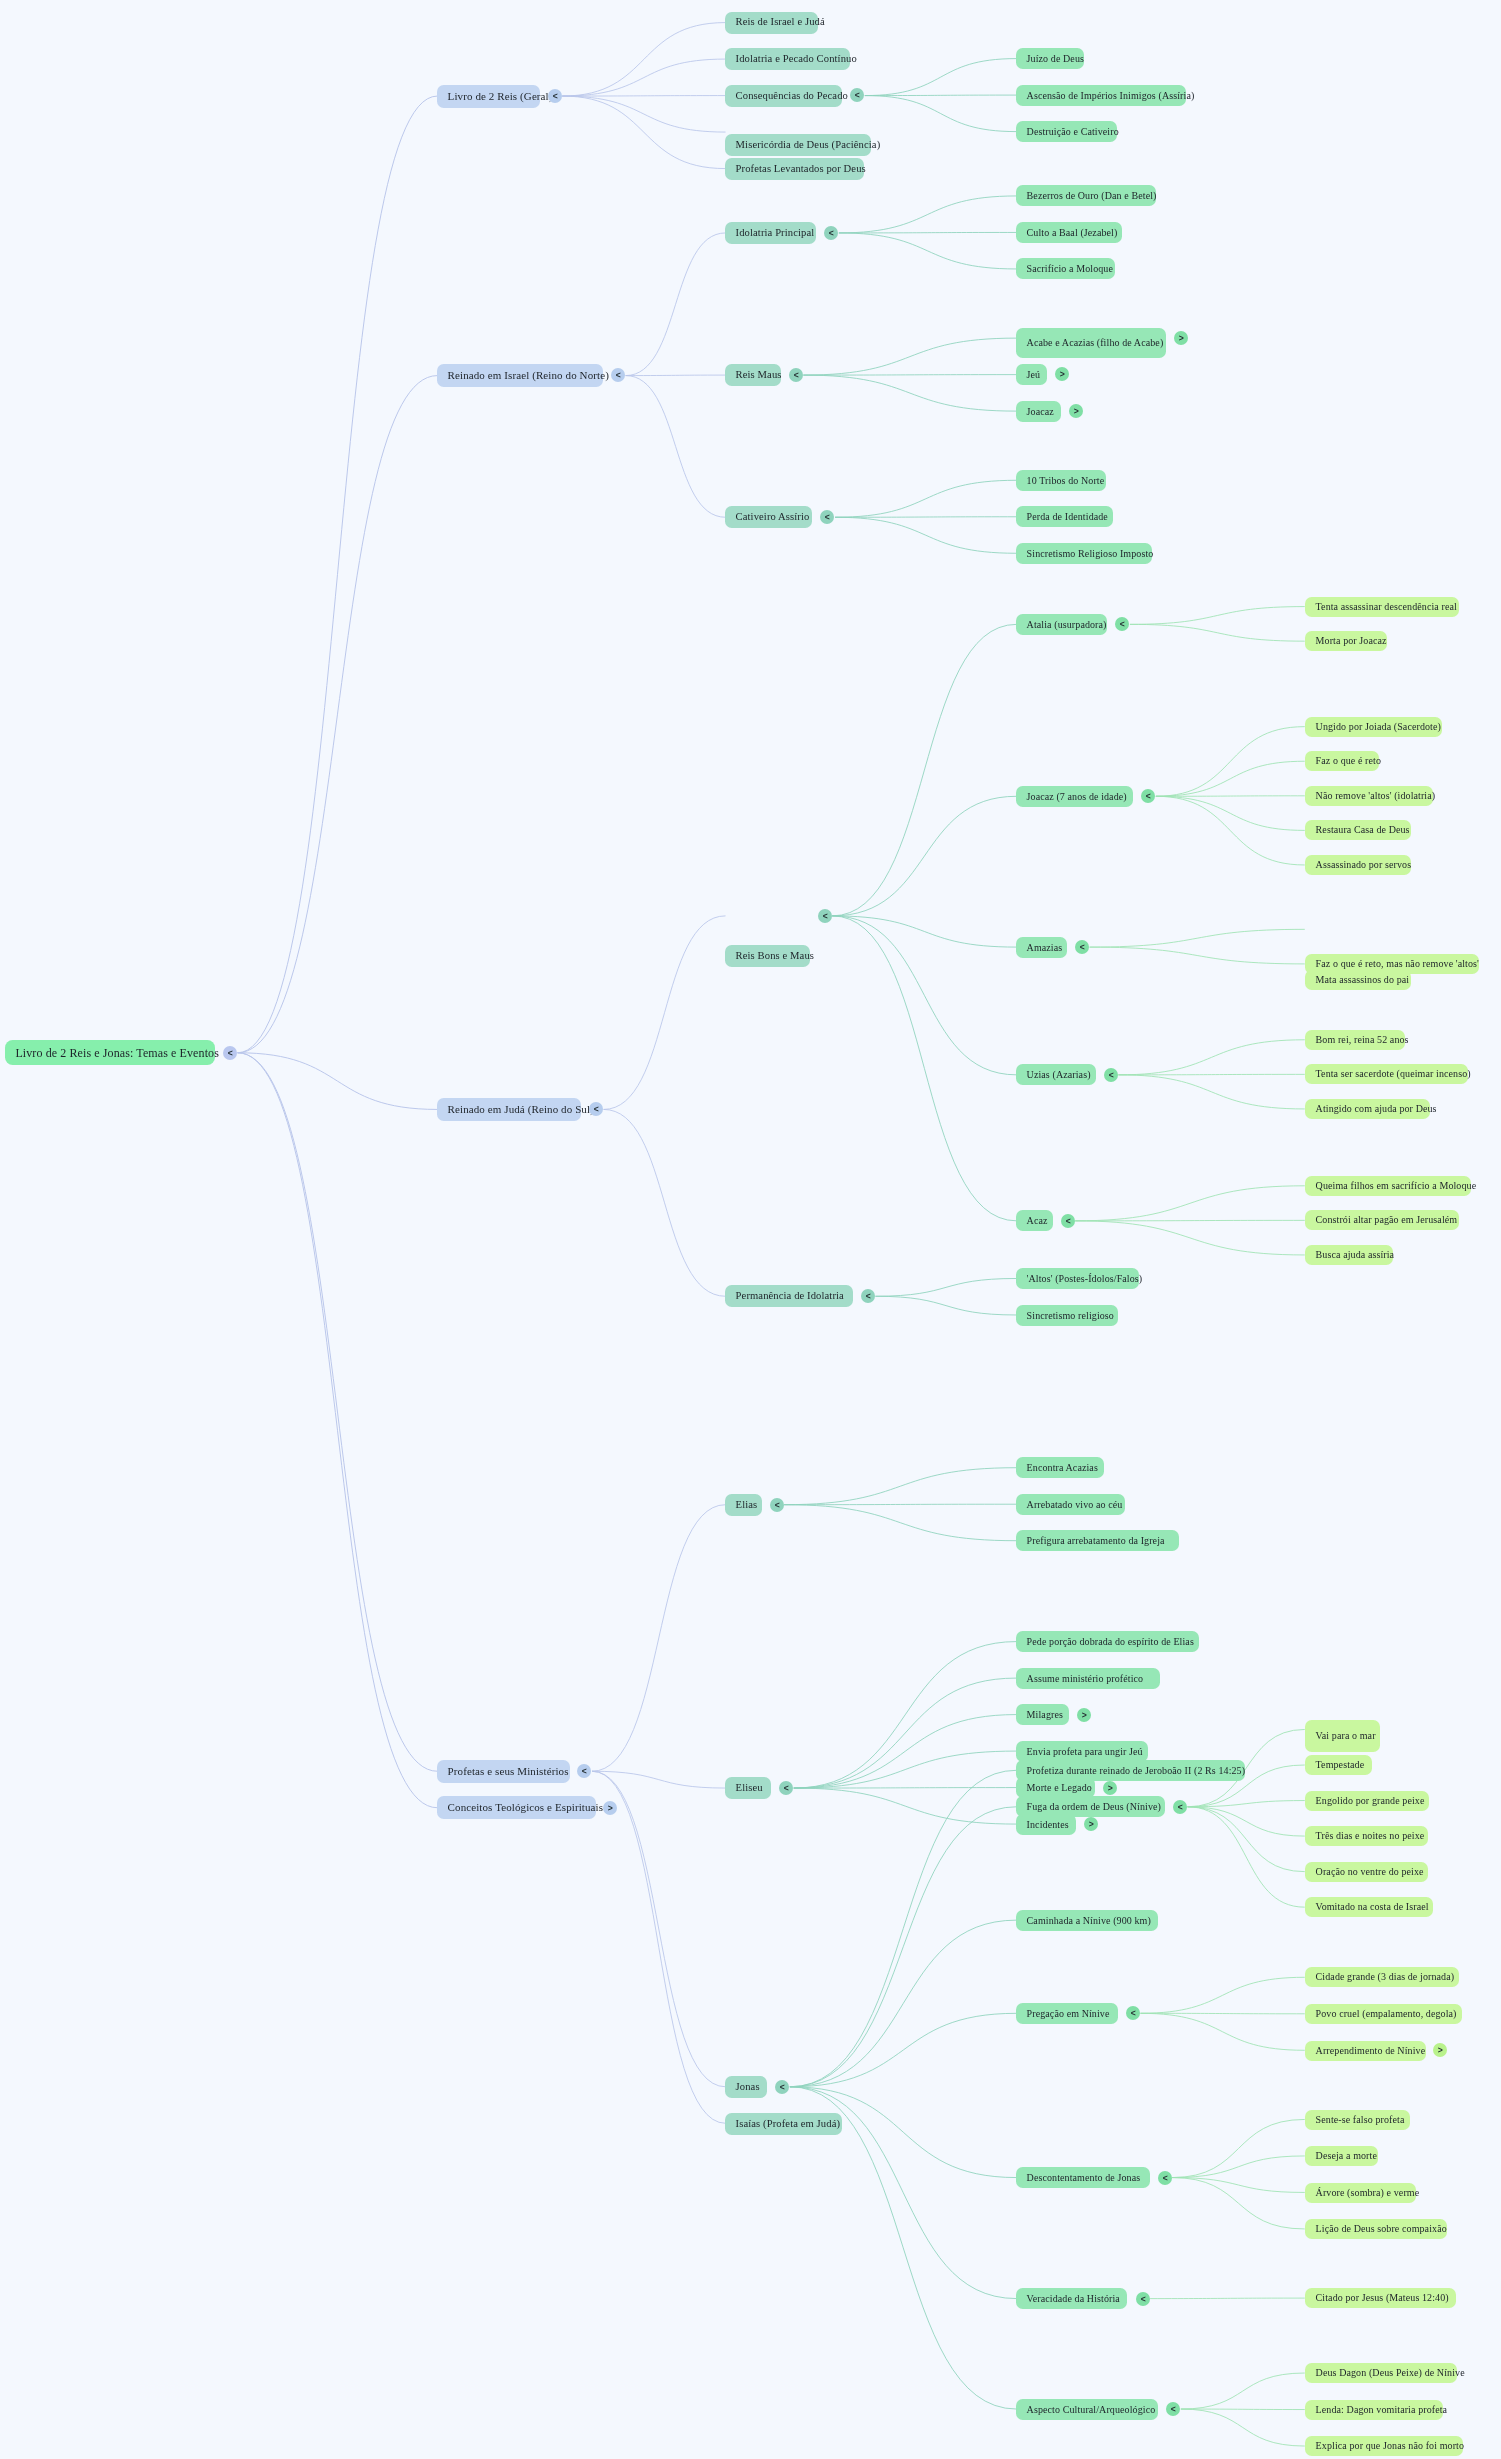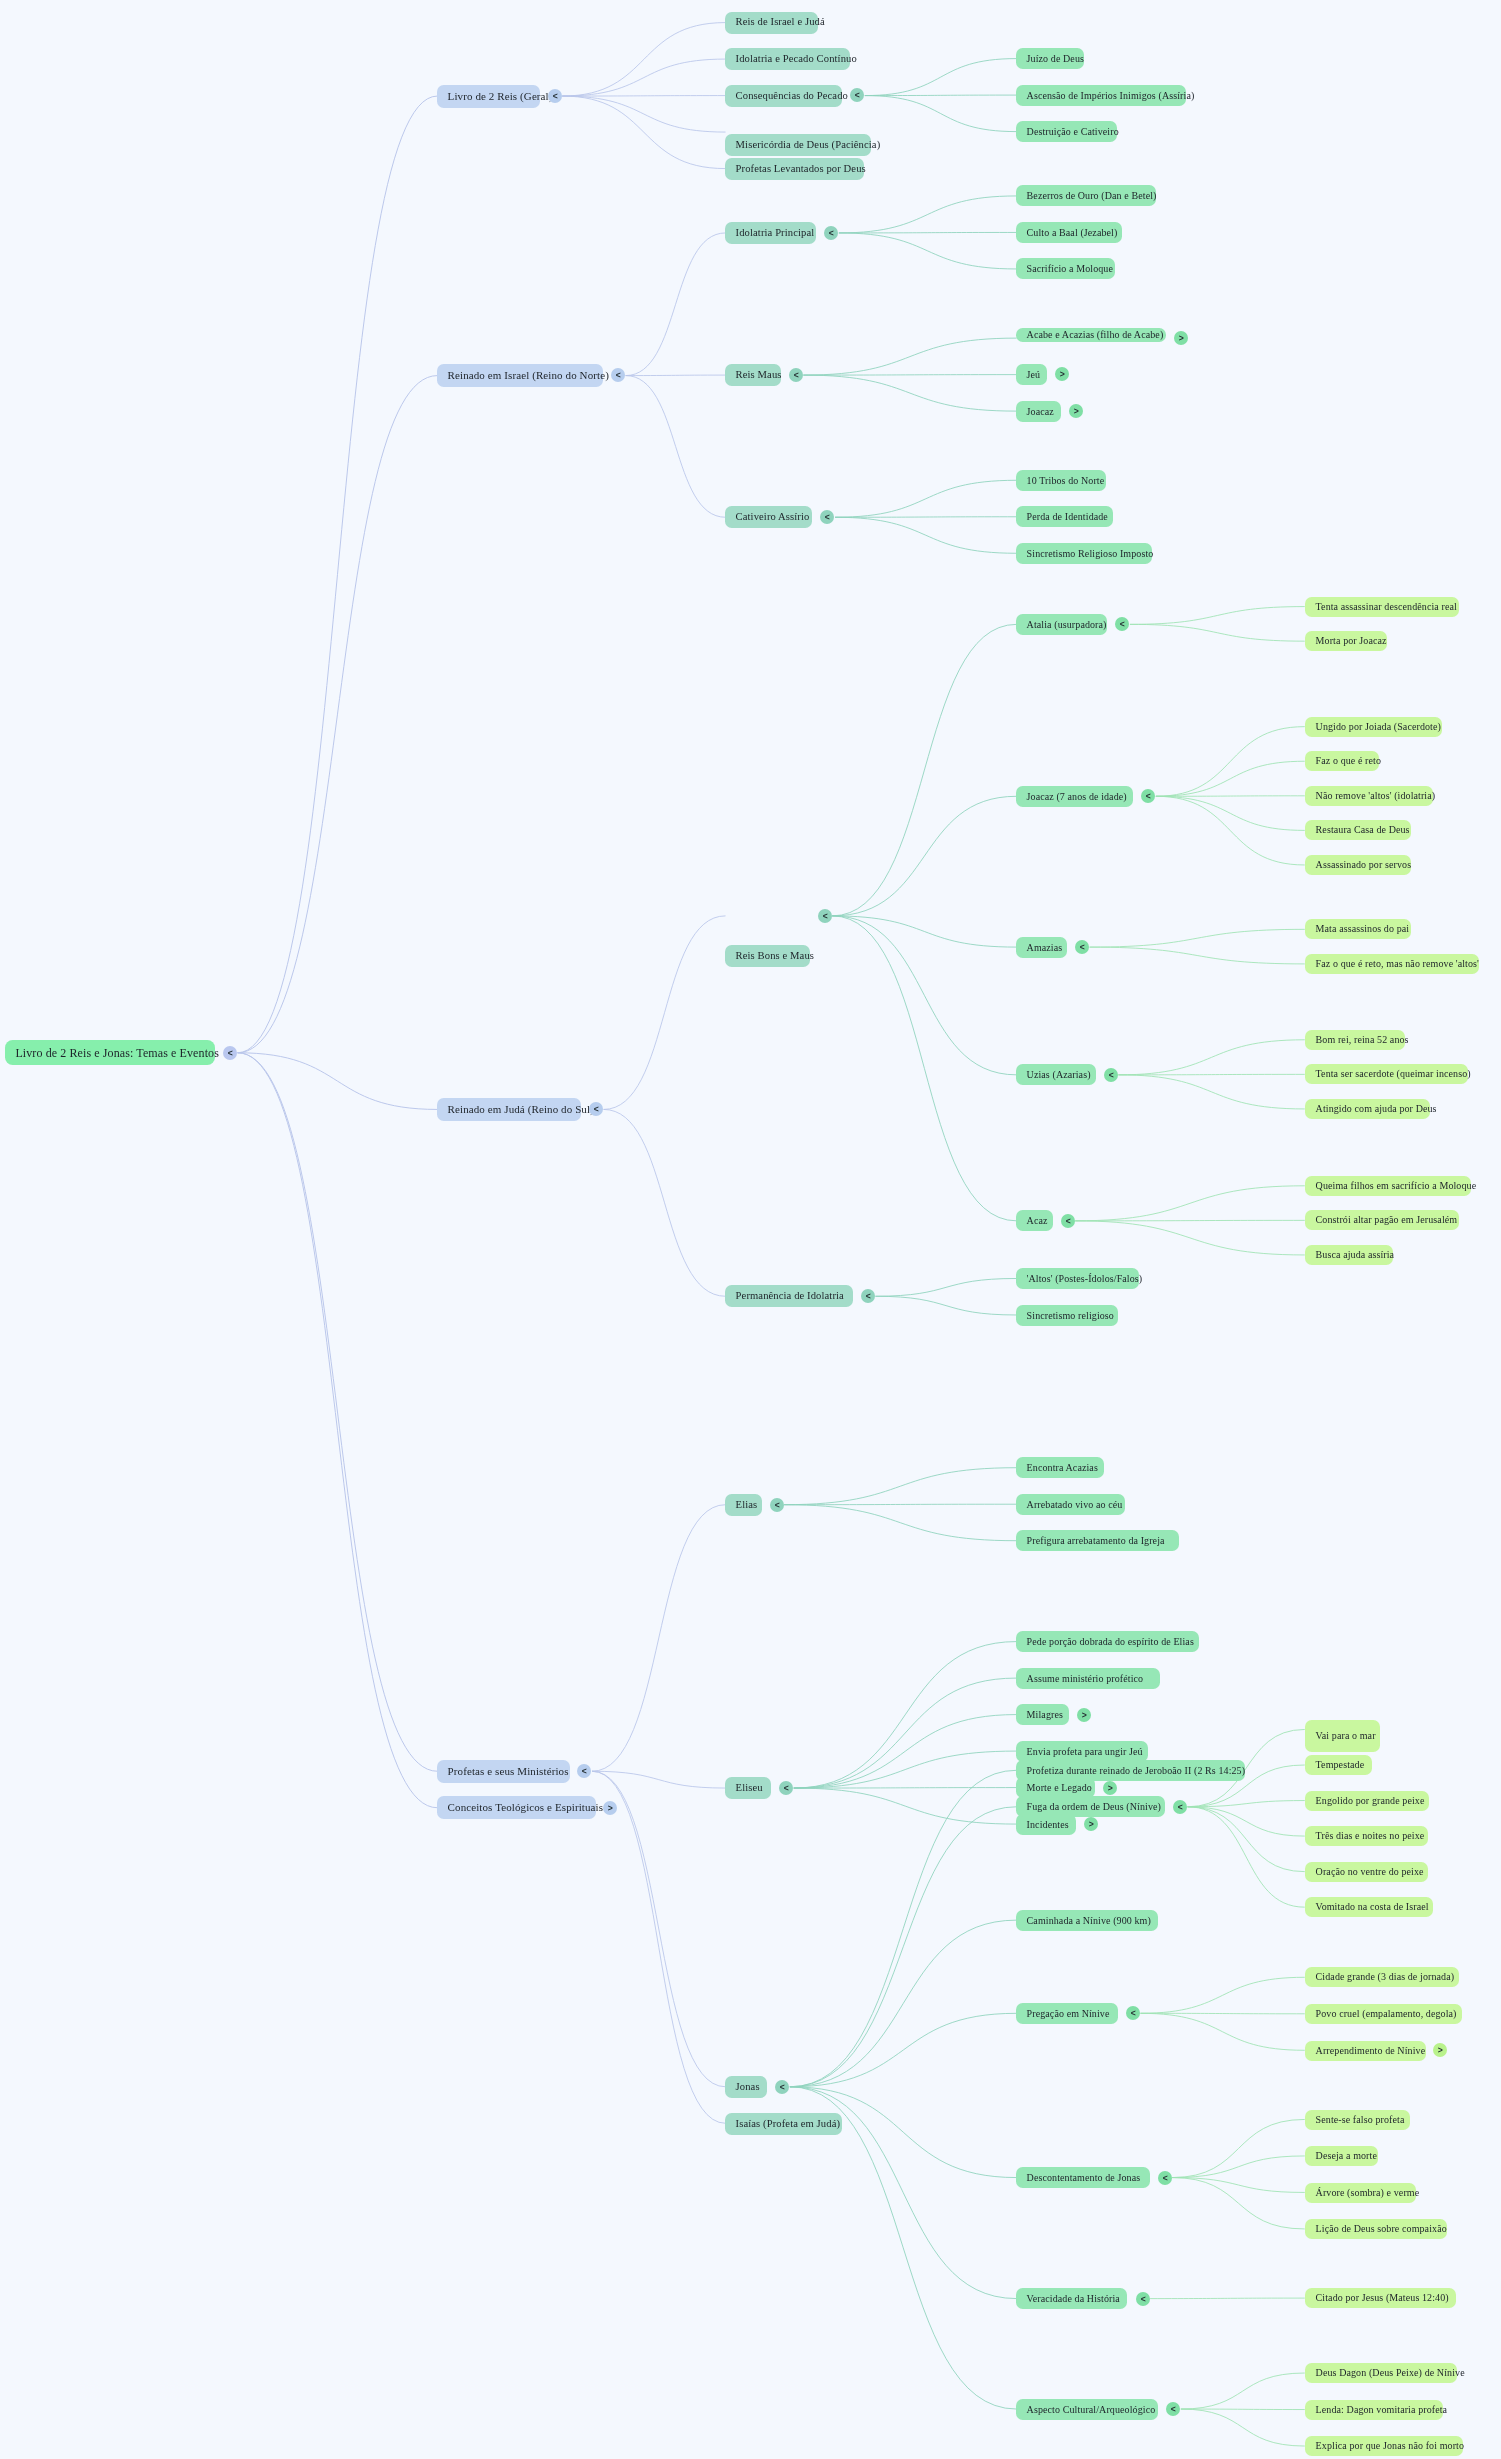--- a/index.html
+++ b/index.html
@@ -189,21 +189,21 @@
       <div class="node d3" style="left: 1016px; top: 222px; width: 106px; height: 21px;">
         <span>Culto a Baal (Jezabel)</span>
       </div>
       <div class="node d3" style="left: 1016px; top: 258px; width: 99px; height: 21px;">
         <span>Sacrifício a Moloque</span>
       </div>
       <div class="node d2" style="left: 725px; top: 364px; width: 56px; height: 22px;">
         <span>Reis Maus</span>
       </div>
       <div class="toggle t2" style="left: 789px; top: 368px;">&lt;</div>
-      <div class="node d3" style="left: 1016px; top: 328px; width: 150px; height: 14px;">
+      <div class="node d3" style="left: 1016px; top: 328px; width: 150px; height: 30px;">
         <span>Acabe e Acazias (filho de Acabe)</span>
       </div>
       <div class="toggle t3" style="left: 1174px; top: 331px;">&gt;</div>
       <div class="node d3" style="left: 1016px; top: 364px; width: 31px; height: 21px;">
         <span>Jeú</span>
       </div>
       <div class="toggle t3" style="left: 1055px; top: 367px;">&gt;</div>
       <div class="node d3" style="left: 1016px; top: 401px; width: 45px; height: 21px;">
         <span>Joacaz</span>
       </div>
@@ -255,21 +255,21 @@
       <div class="node d4" style="left: 1305px; top: 820px; width: 106px; height: 20px;">
         <span>Restaura Casa de Deus</span>
       </div>
       <div class="node d4" style="left: 1305px; top: 855px; width: 106px; height: 20px;">
         <span>Assassinado por servos</span>
       </div>
       <div class="node d3" style="left: 1016px; top: 937px; width: 51px; height: 21px;">
         <span>Amazias</span>
       </div>
       <div class="toggle t3" style="left: 1075px; top: 940px;">&lt;</div>
-      <div class="node d4" style="left: 1305px; top: 919px; width: 106px; height: 20px;">
+      <div class="node d4" style="left: 1305px; top: 970px; width: 106px; height: 20px;">
         <span>Mata assassinos do pai</span>
       </div>
       <div class="node d4" style="left: 1305px; top: 954px; width: 174px; height: 20px;">
         <span>Faz o que é reto, mas não remove 'altos'</span>
       </div>
       <div class="node d3" style="left: 1016px; top: 1064px; width: 80px; height: 21px;">
         <span>Uzias (Azarias)</span>
       </div>
       <div class="toggle t3" style="left: 1104px; top: 1068px;">&lt;</div>
       <div class="node d4" style="left: 1305px; top: 1030px; width: 100px; height: 20px;">

